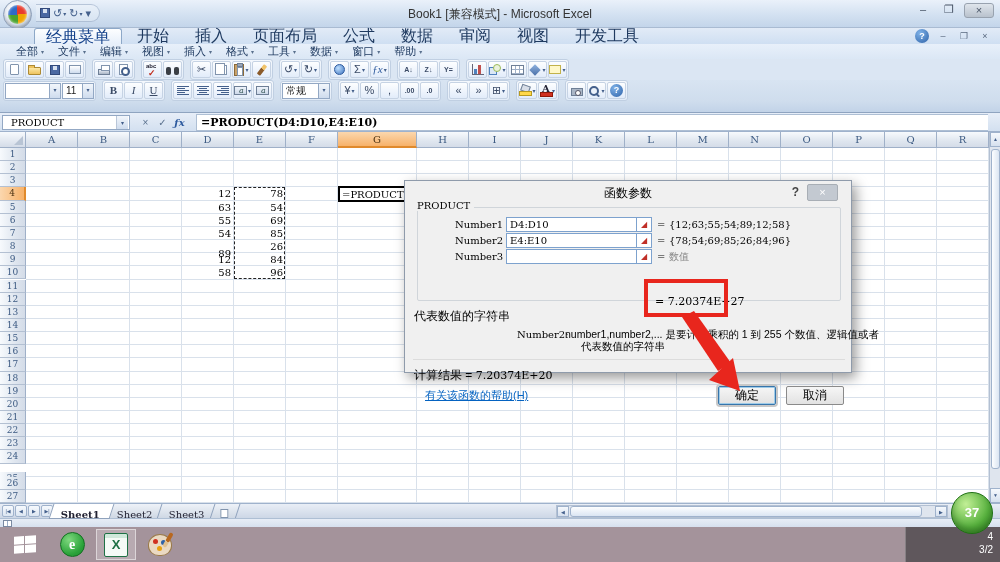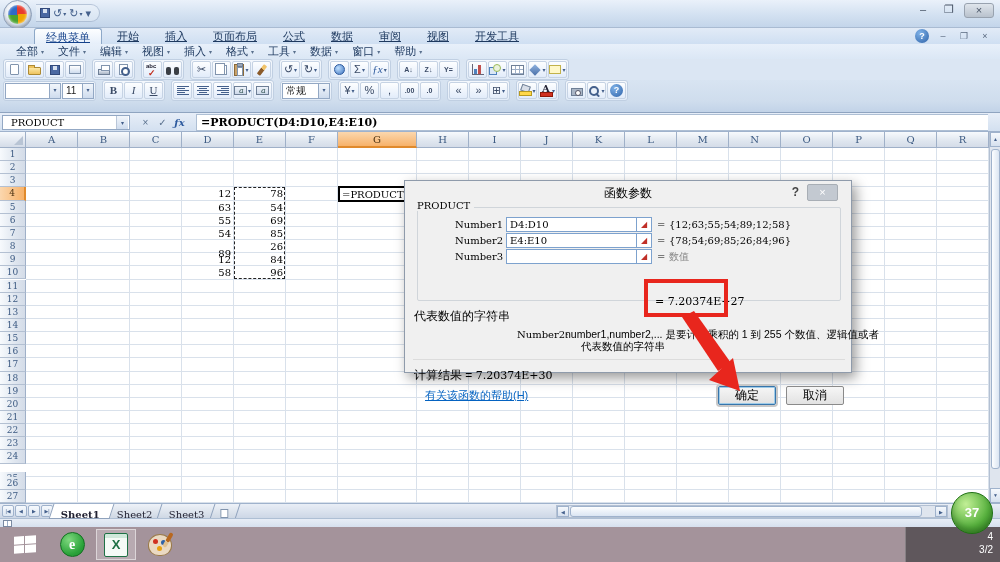--- a/index.html
+++ b/index.html
@@ -24,21 +24,21 @@
   #titletext{position:absolute;left:0;top:6px;width:100%;text-align:center;
     font-size:12px;color:#333;}
   #winctl{position:absolute;right:6px;top:3px;display:flex;gap:4px;}
   .wc{width:22px;height:15px;text-align:center;line-height:13px;font-size:11px;color:#4a5668;cursor:pointer;}
   .wc-close{background:linear-gradient(#dfe5ec,#b9c2cd);border:1px solid #98a2af;border-radius:3px;width:30px;}
 
   
   #tabrow{position:absolute;left:0;top:28px;width:1000px;height:16px;
     background:linear-gradient(#e2ebf7,#cfdff2);}
   #tabs{position:absolute;left:34px;top:0;display:flex;gap:4px;height:16px;}
-  .rtab{padding:1px 11px 0;font-size:11px;color:#1f3a60;height:16px;line-height:14px;cursor:pointer;text-decoration:underline;}
+  .rtab{padding:1px 11px 0;font-size:16px;color:#1f3a60;height:16px;line-height:14px;cursor:pointer;}
   .rtab.active{background:linear-gradient(#fdfeff,#e6effa);border:1px solid #8da8c8;border-bottom:none;
     border-radius:3px 3px 0 0;color:#15428b;}
   #wbctl{position:absolute;right:8px;top:1px;display:flex;gap:7px;align-items:center;}
   .wbc{font-size:9px;color:#5a6a80;width:14px;text-align:center;cursor:pointer;}
   .wbc.help{width:14px;height:14px;border-radius:50%;color:#fff;font-weight:bold;line-height:14px;
     background:radial-gradient(circle at 35% 30%,#7fb2e8,#2e62a8);}
 
   
   #menubar{position:absolute;left:0;top:44px;width:1000px;height:15px;display:flex;gap:14px;
     padding-left:16px;align-items:center;background:linear-gradient(#e8f0fa,#dbe7f5);}
@@ -310,20 +310,21 @@
           <span class="qdd">▾</span>
         </span>
         <span class="qat-btn">
           <span>↻</span>
           <span class="qdd">▾</span>
         </span>
         <span class="qat-btn">
           <span>▾</span>
         </span>
       </div>
+    <div id="titletext">Book1 [兼容模式] - Microsoft Excel</div>
     <div id="winctl">
         <span class="wc">–</span>
         <span class="wc">❐</span>
         <span class="wc wc-close">×</span>
       </div>
   </div>
 
   <div id="tabrow">
     <div id="tabs">
         <div class="rtab active">经典菜单</div>
@@ -802,21 +803,21 @@
           <span class="fld-res muted">数值</span>
         </div>
       </div>
     <div id="dlg-preview">= 7.20374E+27</div>
     <div id="dlg-desc">代表数值的字符串</div>
     <div id="dlg-argpre">Number2:</div>
     <div id="dlg-arg1">number1,number2,... 是要计算乘积的 1 到 255 个数值、逻辑值或者</div>
     <div id="dlg-arg2">代表数值的字符串</div>
     <div id="dlg-divider"></div>
     <div id="dlg-result">
-      <span>计算结果 = </span><span class="rv">7.20374E+30</span>
+      <span>计算结果 = </span><span class="rv">7.20374E+20</span>
     </div>
     <div id="dlg-link">有关该函数的帮助(H)</div>
     <div id="btn-ok" class="dlg-btn">确定</div>
     <div id="btn-cancel" class="dlg-btn">取消</div>
   </div>
 
   <div id="redbox" style="border-color: rgb(232, 38, 29);"></div>
   <svg id="annot" width="1000" height="562">
     <polygon points="682,317 694,311 731,363 718,371" fill="#e8261d"></polygon>
     <polygon points="740,391 709,380 733,358" fill="#e8261d"></polygon>

